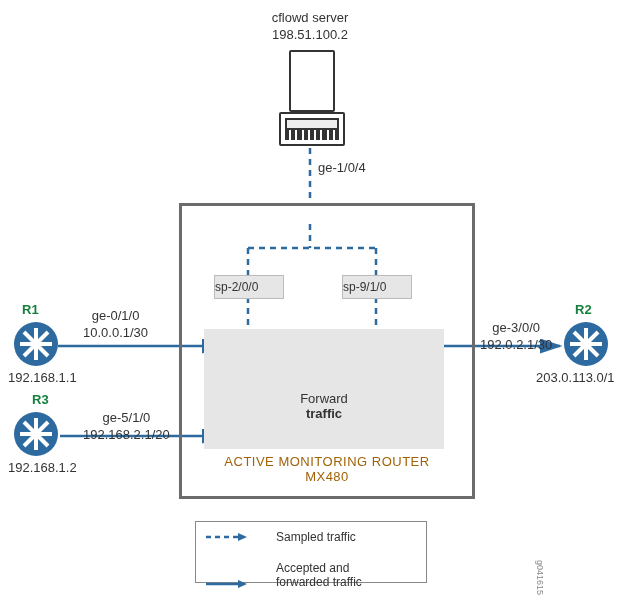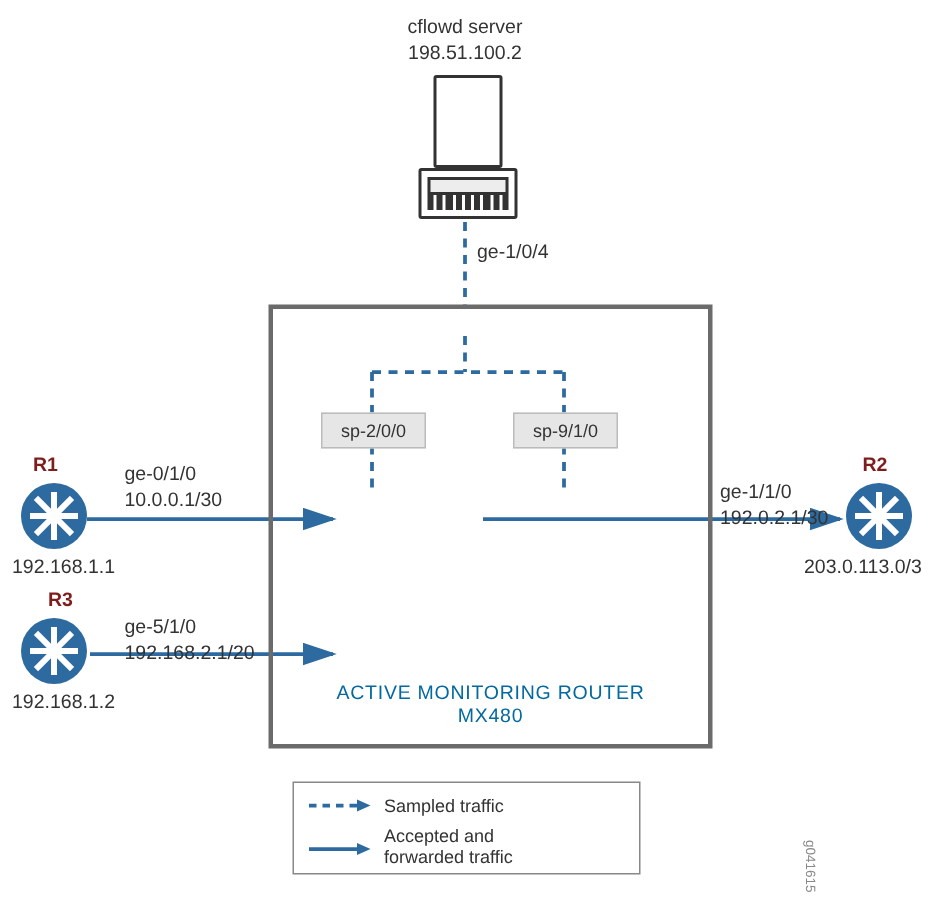--- a/index.html
+++ b/index.html
@@ -1,39 +1,39 @@
 <!DOCTYPE html>
 <html><head>
 <meta charset="utf-8">
 <style>
   body{margin:0;font-family:Arial,Helvetica,sans-serif;font-size:13px;color:#333;background:#fff}
   .canvas{position:relative;width:549px;height:599px}
   .label{position:absolute;text-align:center;line-height:1.3}
-  .label.left{text-align:left}
-  .blue{color:#7f1d1d;font-weight:bold}
+  .label.left{text-align:center}
+  .blue{color:#15803d;font-weight:bold}
   .router-box{position:absolute;border:3px solid #6b6b6b;width:290px;height:290px;left:179px;top:203px}
-  .router-title{position:absolute;width:100%;text-align:center;color:#0369a1;font-size:13px;letter-spacing:.5px;bottom:12px}
+  .router-title{position:absolute;width:100%;text-align:center;color:#a16207;font-size:13px;letter-spacing:.5px;bottom:12px}
   .forward-box{position:absolute;background:#e6e6e6;left:204px;top:329px;width:240px;height:120px}
   .forward-txt{position:absolute;width:100%;text-align:center;top:62px;font-size:13px}
-  .sp-box{position:absolute;border:1px solid #bbb;background:#e6e6e6;width:68px;height:22px;text-align:center;font-size:12px;line-height:22px;top:275px}
+  .sp-box{position:absolute;border:1px solid #bbb;background:#e6e6e6;width:68px;height:22px;text-align:left;font-size:12px;line-height:22px;top:275px}
   .server{position:absolute;left:279px;top:50px;width:62px;height:95px}
   .srv-body{position:absolute;left:10px;top:0;width:42px;height:58px;border:2px solid #333;border-radius:2px}
   .srv-base{position:absolute;left:0;top:62px;width:62px;height:30px;border:2px solid #333;border-radius:2px;background:#fff}
   .srv-grill{position:absolute;left:4px;top:16px;right:4px;bottom:4px;display:flex;gap:2px}
   .srv-grill span{flex:1;background:#333}
   .srv-slot{position:absolute;left:4px;right:4px;top:4px;height:8px;border:2px solid #333;background:#ededed}
   .router-icon{position:absolute;width:44px;height:44px;border-radius:50%;background:#2d6aa0}
   .router-icon::before,.router-icon::after{content:"";position:absolute;background:#fff}
   .router-icon::before{left:20px;top:6px;width:4px;height:32px}
   .router-icon::after{left:6px;top:20px;width:32px;height:4px}
   .router-icon .d1,.router-icon .d2{position:absolute;background:#fff;width:4px;height:34px;left:20px;top:5px}
   .router-icon .d1{transform:rotate(45deg)}
   .router-icon .d2{transform:rotate(-45deg)}
   .legend{position:absolute;border:1px solid #888;left:195px;top:521px;width:230px;height:60px;font-size:12px}
-  .legend-row{position:absolute;left:10px;display:flex;align-items:center;gap:8px}
+  .legend-row{position:absolute;left:10px;display:flex;align-items:center;gap:28px}
   .figno{position:absolute;right:4px;bottom:4px;font-size:9px;color:#888;writing-mode:vertical-rl}
 </style>
 </head>
 <body>
 
 <div class="canvas">
 
   <div class="label" style="left:240px;top:10px;width:140px">
     <div>cflowd server</div>
     <div>198.51.100.2</div>
@@ -87,20 +87,26 @@
   <div class="router-box">
     <div class="router-title">
       <div>ACTIVE MONITORING ROUTER</div>
       <div>MX480</div>
     </div>
   </div>
 
   <div class="sp-box" style="left:214px">sp-2/0/0</div>
   <div class="sp-box" style="left:342px">sp-9/1/0</div>
 
+  <div class="forward-box">
+    <div class="forward-txt">
+      <div>Forward</div>
+      <div style="font-weight:bold">traffic</div>
+    </div>
+  </div>
 
   <div class="label blue" style="left:22px;top:302px">R1</div>
   <div class="router-icon" style="left:14px;top:322px">
       <div class="d1"></div>
       <div class="d2"></div>
     </div>
   <div class="label left" style="left:8px;top:370px">192.168.1.1</div>
   <div class="label left" style="left:83px;top:308px">
     <div>ge-0/1/0</div>
     <div>10.0.0.1/30</div>
@@ -115,35 +121,35 @@
   <div class="label left" style="left:83px;top:410px">
     <div>ge-5/1/0</div>
     <div>192.168.2.1/20</div>
   </div>
 
   <div class="label blue" style="left:575px;top:302px">R2</div>
   <div class="router-icon" style="left:564px;top:322px">
       <div class="d1"></div>
       <div class="d2"></div>
     </div>
-  <div class="label" style="left:536px;top:370px;width:84px;text-align:left">203.0.113.0/3</div>
+  <div class="label" style="left:536px;top:370px;width:84px;text-align:left">203.0.113.0/1</div>
   <div class="label left" style="left:480px;top:320px">
-    <div>ge-1/1/0</div>
+    <div>ge-3/0/0</div>
     <div>192.0.2.1/30</div>
   </div>
 
   <div class="legend">
     <div class="legend-row" style="top:8px">
       <svg width="42" height="10">
           <line x1="0" y1="5" x2="32" y2="5" stroke="#2d6aa0" stroke-width="2.5" stroke-dasharray="5,4"></line>
           <path d="M32,1 L41,5 L32,9 Z" fill="#2d6aa0"></path>
         </svg>
       <span>Sampled traffic</span>
     </div>
-    <div class="legend-row" style="top:28px;align-items:center">
+    <div class="legend-row" style="top:39px;align-items:flex-end">
       <svg width="42" height="10" style="margin-top:4px">
           <line x1="0" y1="5" x2="32" y2="5" stroke="#2d6aa0" stroke-width="2.5"></line>
           <path d="M32,1 L41,5 L32,9 Z" fill="#2d6aa0"></path>
         </svg>
       <span style="white-space:pre-line">Accepted and
 forwarded traffic</span>
     </div>
   </div>
 
   <div class="figno">g041615</div>

